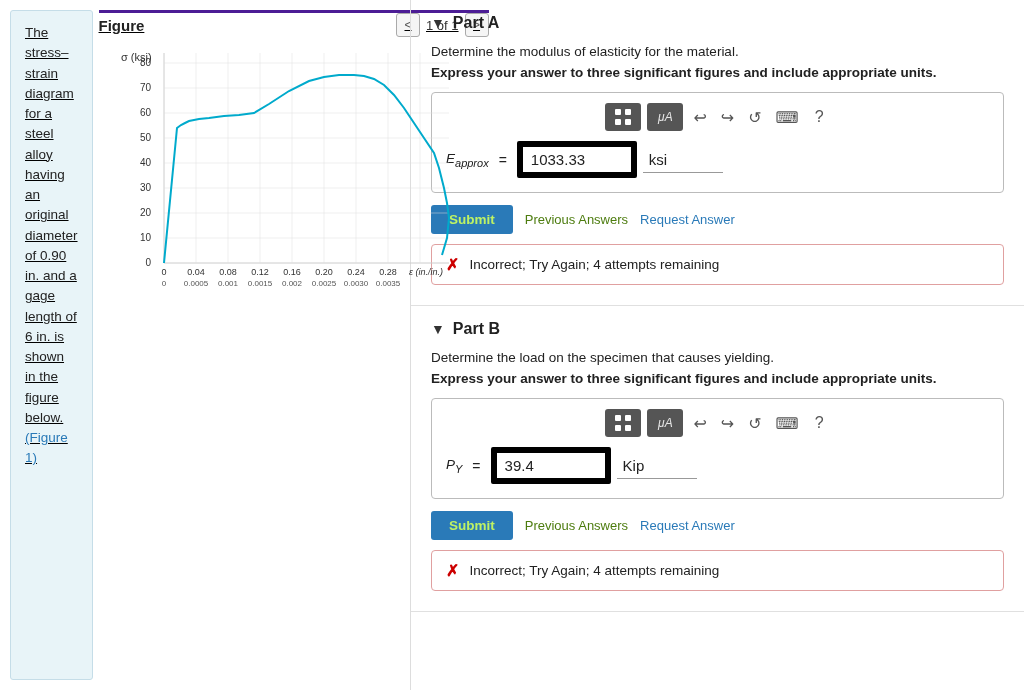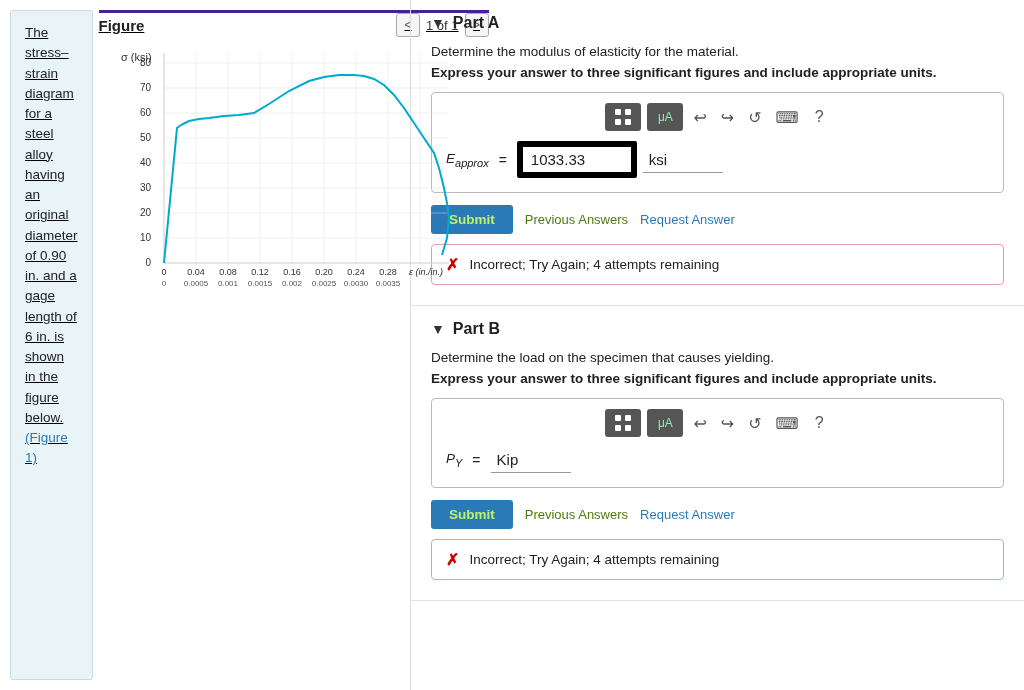--- a/index.html
+++ b/index.html
@@ -137,30 +137,31 @@
     .toolbar {
       display: flex;
       align-items: center;
       gap: 6px;
       margin-bottom: 10px;
       justify-content: center;
     }
 
     .toolbar-btn {
       background: #666;
-      color: #86efac;
+      color: #e5e5e5;
       border: none;
       border-radius: 3px;
       padding: 4px 8px;
       font-size: 13px;
       cursor: pointer;
       display: flex;
       align-items: center;
       justify-content: center;
       height: 28px;
+      font-style: italic;
     }
 
     .toolbar-btn.matrix-btn {
       background: #555;
       width: 36px;
     }
 
     .toolbar-btn.mu-btn {
       background: #555;
       width: 36px;
@@ -465,20 +466,21 @@
         <button class="help-btn">
           <span>?</span>
         </button>
       </div>
 
       <div class="answer-row">
         <span class="var-label">
           <i>P</i><sub class="var-sub">Y</sub>
         </span>
         <span class="equals-sign">=</span>
+        <input class="answer-input" type="text" value="39.4" style="">
         <input class="unit-input" type="text" value="Kip" style="">
       </div>
     </div>
 
     <div class="submit-row">
       <button class="submit-btn">Submit</button>
       <a href="#" class="prev-answers-link">Previous Answers</a>
       <a href="#" class="request-answer-link">Request Answer</a>
     </div>
 

